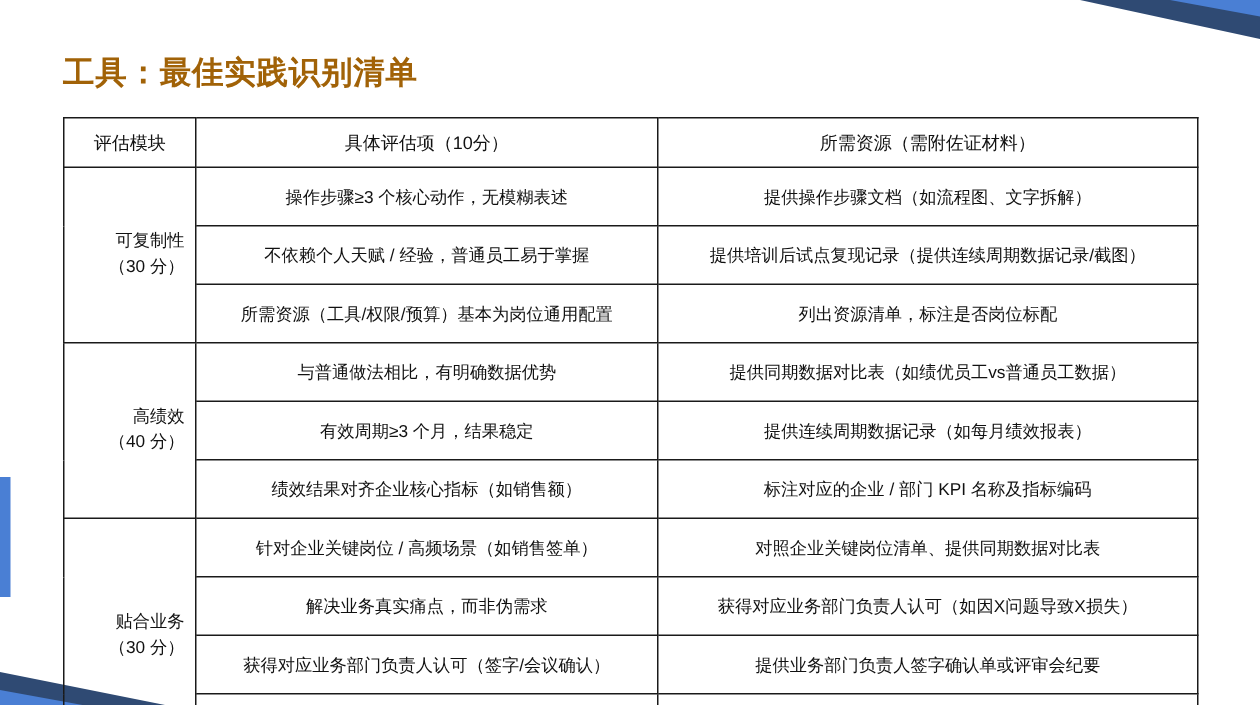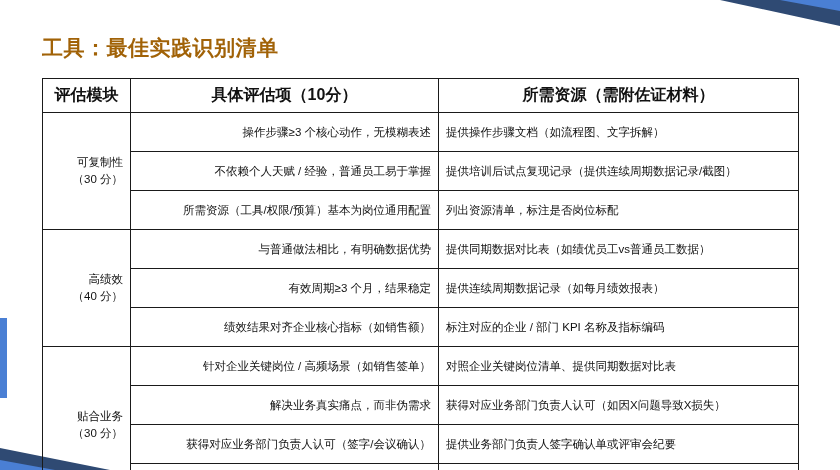--- a/index.html
+++ b/index.html
@@ -85,41 +85,41 @@
     table-layout: fixed;
   }
   table.matrix th, table.matrix td {
     border: 1px solid #1a1a1a;
     font-size: 11.5px;
     color: #111111;
     padding: 6px 7px;
     vertical-align: middle;
   }
   table.matrix th {
-    font-weight: bold;
+    font-weight: normal;
     text-align: center;
     height: 20px;
-    font-size: 16px;
+    font-size: 12px;
   }
   col.c-module { width: 88px; }
   col.c-item   { width: 308px; }
   col.c-proof  { width: 360px; }
 
   td.module {
     text-align: right;
     line-height: 1.45;
     font-size: 12px;
   }
   td.item {
-    text-align: right;
+    text-align: center;
     padding-left: 10px;
     height: 26px;
   }
   td.proof {
-    text-align: left;
+    text-align: center;
     padding-left: 10px;
     height: 26px;
   }
 </style>
 </head>
 <body>
 
 <div class="slide">
 
   <div class="deco-top-right"></div>

